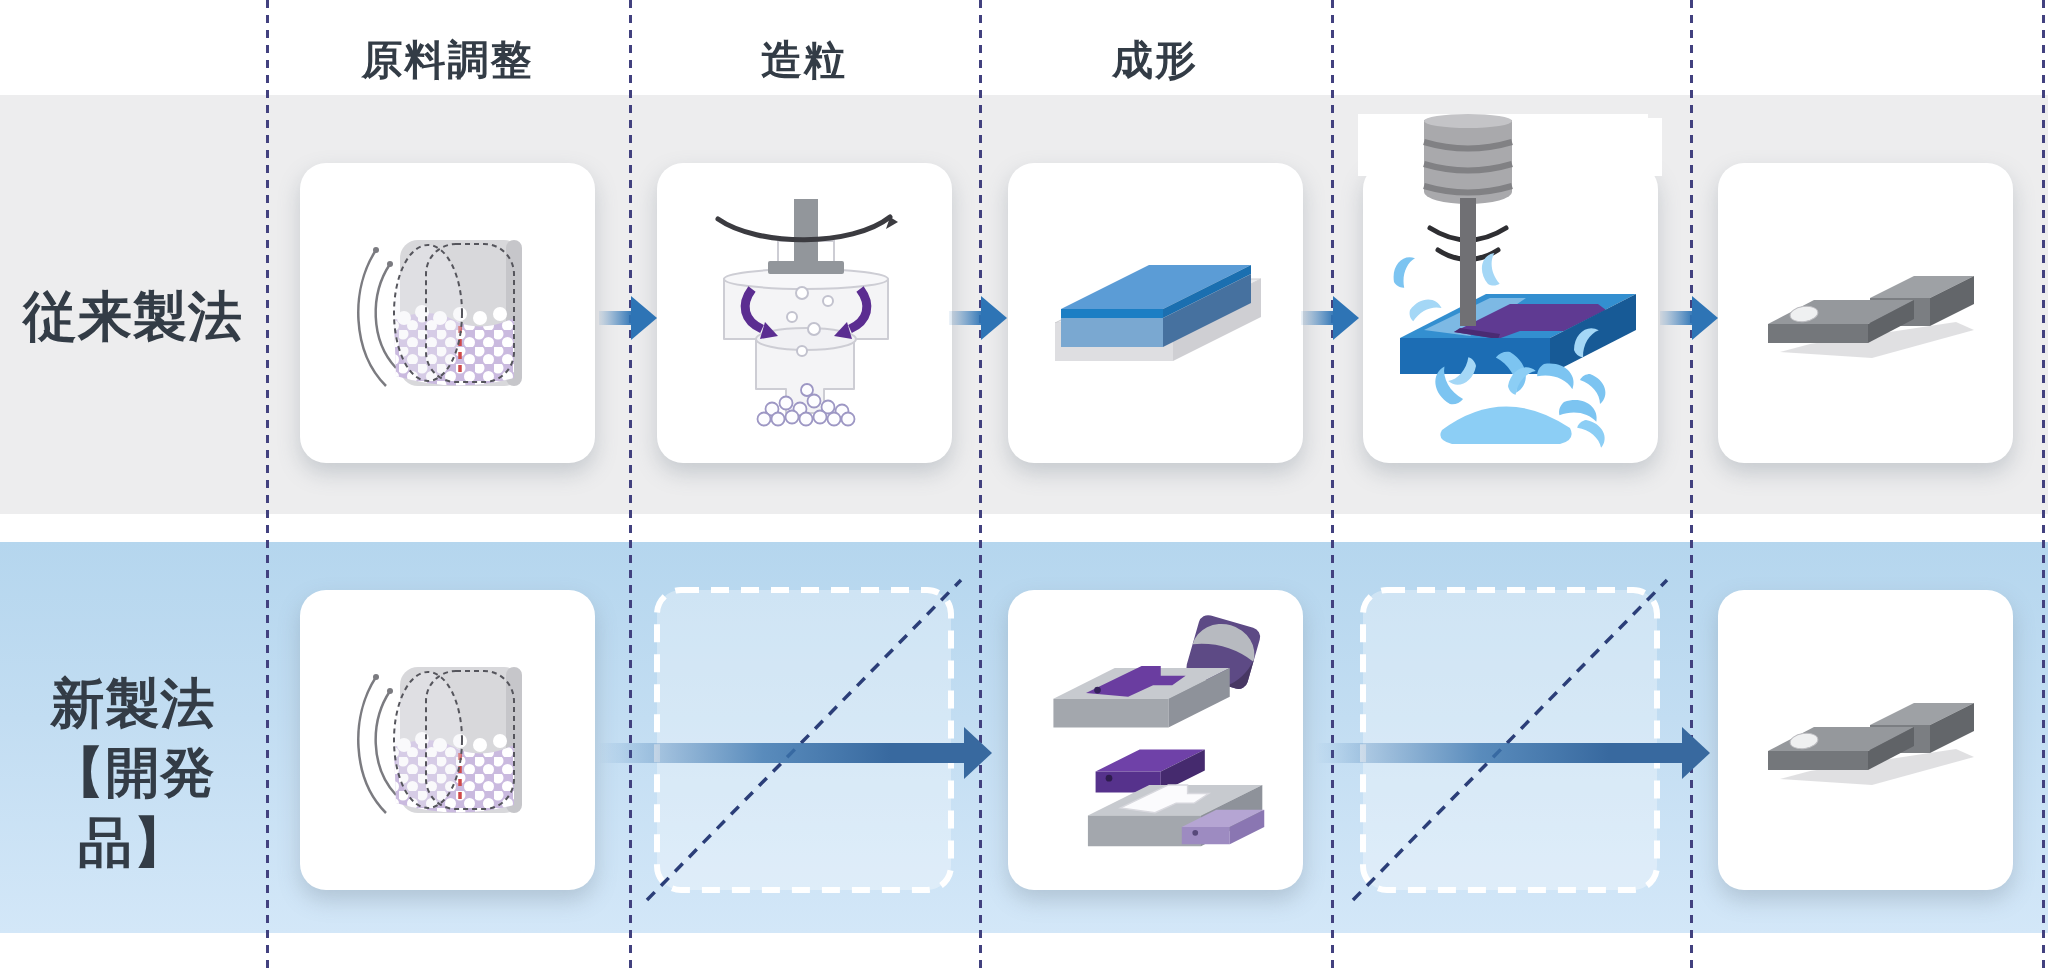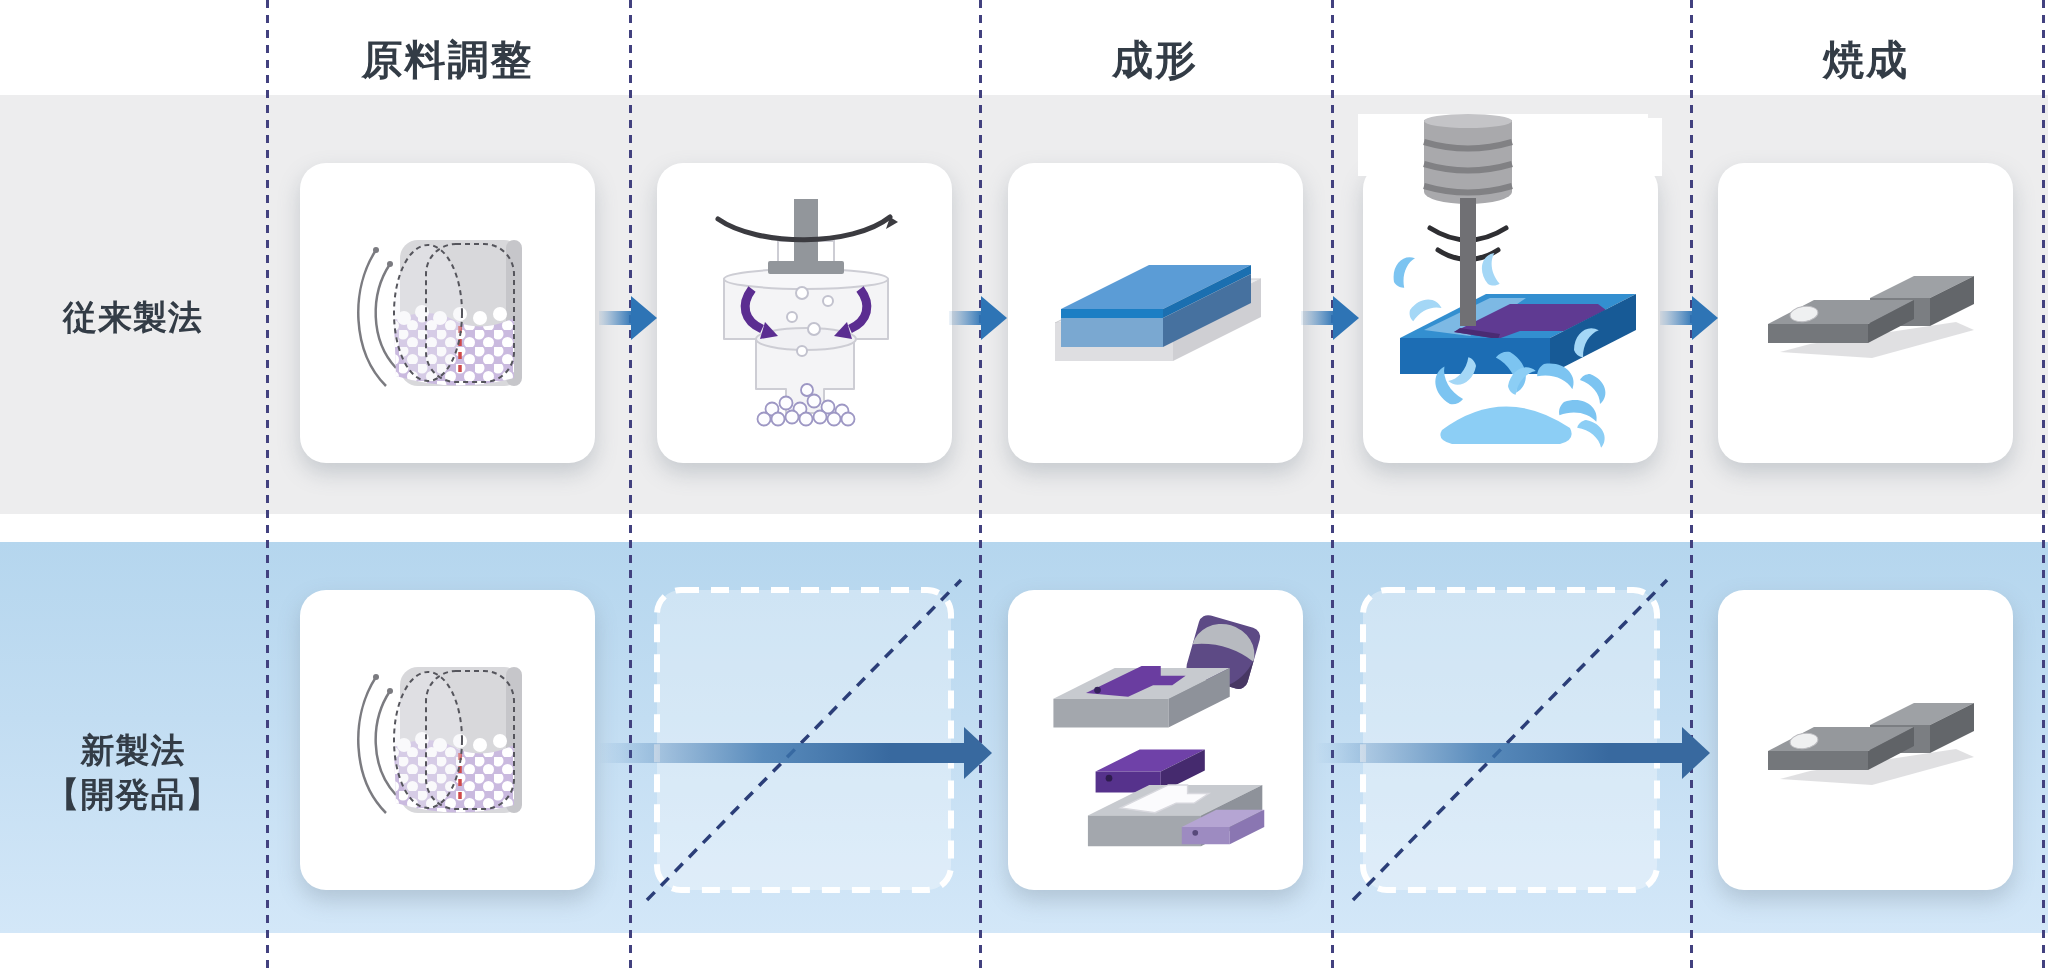--- a/index.html
+++ b/index.html
@@ -15,21 +15,21 @@
   .vline{position:absolute;top:0;width:3px;height:969px;z-index:1;
     background:repeating-linear-gradient(180deg,#42417F 0 8px,transparent 8px 15px);}
   .vl1{left:266px}.vl2{left:629px}.vl3{left:979px}.vl4{left:1331px}.vl5{left:1690px}.vl6{left:2042px}
   
   .colhead{position:absolute;top:13px;height:95px;display:flex;align-items:center;justify-content:center;
     font-size:41px;font-weight:600;letter-spacing:2px;z-index:2;}
   .ch1{left:266px;width:363px}.ch2{left:629px;width:350px}.ch3{left:979px;width:352px}
   .ch4{left:1331px;width:359px}.ch5{left:1690px;width:352px}
   
   .rowlabel{position:absolute;left:0;width:266px;display:flex;flex-direction:column;
-    align-items:center;justify-content:center;font-size:34px;font-weight:600;letter-spacing:1px;z-index:2;text-align:center;}
+    align-items:center;justify-content:center;font-size:54px;font-weight:600;letter-spacing:1px;z-index:2;text-align:center;}
   .rl1{top:95px;height:419px;padding-top:26px;box-sizing:border-box;}
   .rl2{top:542px;height:444px;padding-top:18px;box-sizing:border-box;line-height:1.28;}
   
   .card{position:absolute;width:295px;height:300px;background:#ffffff;border-radius:26px;
     box-shadow:0 10px 22px rgba(98,110,125,0.28);z-index:3;}
   .r1{top:163px}.r2{top:590px}
   .c1{left:300px}.c2{left:657px}.c3{left:1008px}.c4{left:1363px}.c5{left:1718px}
   
   .mill-backdrop{position:absolute;left:1358px;top:118px;width:304px;height:58px;background:#ffffff;z-index:3;}
   
@@ -216,22 +216,22 @@
   <div class="band-new"></div>
 
   <div class="vline vl1"></div>
   <div class="vline vl2"></div>
   <div class="vline vl3"></div>
   <div class="vline vl4"></div>
   <div class="vline vl5"></div>
   <div class="vline vl6"></div>
 
   <div class="colhead ch1">原料調整</div>
+  <div class="colhead ch2">造粒</div>
   <div class="colhead ch3">成形</div>
-  <div class="colhead ch5">焼成</div>
 
   <div class="rowlabel rl1">従来製法</div>
   <div class="rowlabel rl2">
     <span>新製法</span>
     <span>【開発品】</span>
   </div>
 
   <div class="card r1 c1"></div>
   <div class="card r1 c2"></div>
   <div class="card r1 c3"></div>

